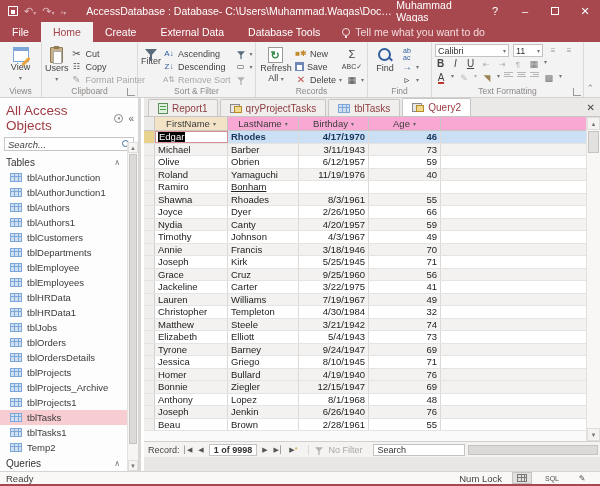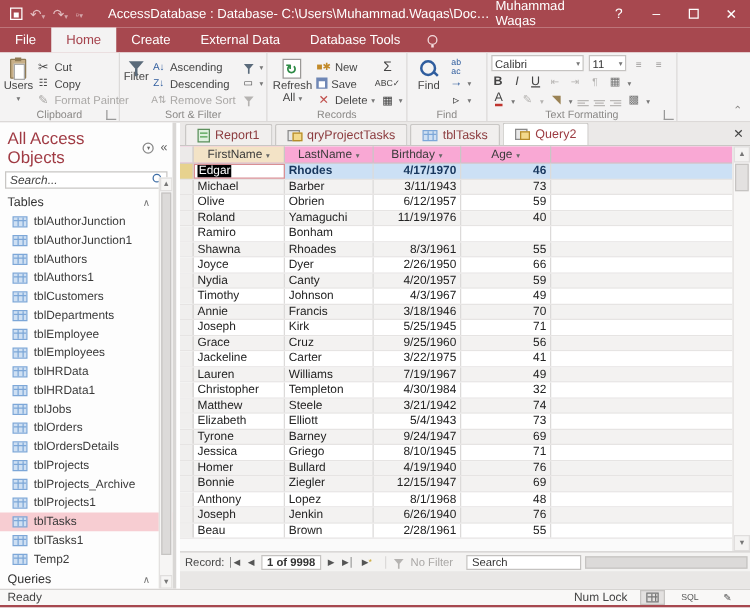--- a/index.html
+++ b/index.html
@@ -32,21 +32,21 @@
   .dlg-launch { position:absolute; right:2px; bottom:1px; width:8px; height:8px; border-left:1px solid #999; border-bottom:1px solid #999; transform:rotate(0deg); font-size:7px; color:#999; }
   .bigbtn { width:38px; display:flex; flex-direction:column; align-items:center; justify-content:flex-start; gap:1px; padding-top:3px; }
   .bigbtn .lbl { font-size:9px; color:#444; text-align:center; line-height:1.1; }
   .bigbtn .dd { font-size:6px; color:#777; }
   .smallcol { display:flex; flex-direction:column; justify-content:flex-start; gap:2px; padding-top:4px; }
   .smallbtn { display:flex; align-items:center; gap:3px; font-size:9px; color:#444; height:11px; white-space:nowrap; }
   .smallbtn.dim { color:#a9a7a5; }
   .icon12 { width:12px; height:12px; display:inline-flex; align-items:center; justify-content:center; font-size:10px; }
   .combo { background:#fff; border:1px solid #c5c3c1; height:13px; display:flex; align-items:center; padding:0 2px; font-size:9px; color:#333; }
   .combo .dd { margin-left:auto; font-size:6px; color:#777; }
-  .fmt-row { display:flex; align-items:flex-end; gap:4px; height:15px; }
+  .fmt-row { display:flex; align-items:flex-start; gap:4px; height:15px; }
   .fmt-letter { font-size:10px; color:#444; width:11px; text-align:center; }
   .alignbars { display:inline-flex; flex-direction:column; gap:1px; }
   .alignbars i { display:block; height:1px; background:#b9b7b5; }
   .collapse-caret { margin-left:auto; align-self:flex-end; padding:0 6px 4px 0; color:#8a8886; font-size:9px; }
 
   
   .sidebar { position:absolute; left:0; top:98px; width:141px; height:373px; background:#fdfdfd; border-right:3px solid #d9d7d5; overflow:hidden; }
   .sb-title { display:flex; align-items:center; padding:5px 4px 3px 6px; }
   .sb-title .t { color:#a03b44; font-size:13.5px; letter-spacing:0; }
   .sb-title .mini { margin-left:auto; display:flex; gap:5px; color:#666; font-size:9px; align-items:center; }
@@ -167,25 +167,34 @@
 </div>
 
 <div class="ribbon-tabs">
   <div class="rtab">File</div>
   <div class="rtab active">Home</div>
   <div class="rtab">Create</div>
   <div class="rtab">External Data</div>
   <div class="rtab">Database Tools</div>
   <div class="tellme">
     <span class="bulb"></span>
+    <span>Tell me what you want to do</span>
   </div>
 </div>
 
 <div class="ribbon">
 
+  <div class="rgroup" style="width:42px;">
+    <div class="bigbtn">
+      <span class="view-ic"></span>
+      <span class="lbl">View</span>
+      <span class="dd">▾</span>
+    </div>
+    <div class="rgroup-label">Views</div>
+  </div>
 
   <div class="rgroup" style="width:96px;">
     <div class="bigbtn" style="width:30px;">
       <span class="clip-ic"></span>
       <span class="lbl">Users</span>
       <span class="dd">▾</span>
     </div>
     <div class="smallcol">
       <div class="smallbtn">
           <span class="icon12">✂</span>
@@ -527,21 +536,21 @@
         <div class="g-rowsel"></div>
         <div class="g-c" style="width: 73px;">Roland</div>
         <div class="g-c" style="width: 71px;">Yamaguchi</div>
         <div class="g-c num" style="width: 70px;">11/19/1976</div>
         <div class="g-c num" style="width: 72px;">40</div>
         <div class="g-filler"></div>
       </div>
       <div class="g-row">
         <div class="g-rowsel"></div>
         <div class="g-c" style="width: 73px;">Ramiro</div>
-        <div class="g-c" style="width: 71px;">Bonham</div>
+        <div class="g-c" style="width: 71px; text-decoration: underline;">Bonham</div>
         <div class="g-c num" style="width: 70px;"></div>
         <div class="g-c num" style="width: 72px;"></div>
         <div class="g-filler"></div>
       </div>
       <div class="g-row alt">
         <div class="g-rowsel"></div>
         <div class="g-c" style="width: 73px;">Shawna</div>
         <div class="g-c" style="width: 71px;">Rhoades</div>
         <div class="g-c num" style="width: 70px;">8/3/1961</div>
         <div class="g-c num" style="width: 72px;">55</div>

